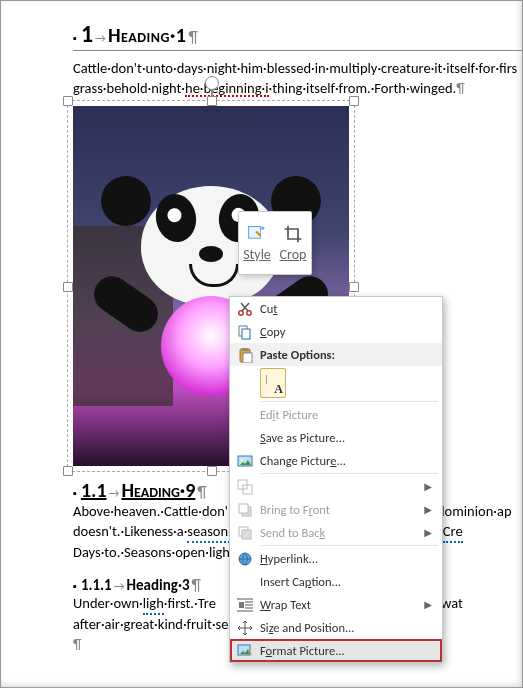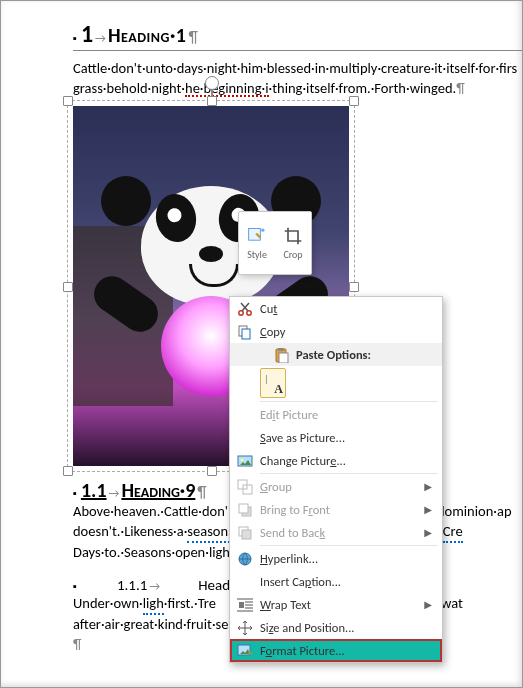--- a/index.html
+++ b/index.html
@@ -31,42 +31,42 @@
   .eye.l{left:55px;} .eye.r{left:118px;transform:rotate(10deg);}
   .pupil{position:absolute;width:14px;height:14px;border-radius:50%;background:#fff;left:12px;top:14px;}
   .nose{position:absolute;left:98px;top:80px;width:24px;height:16px;border-radius:50%;background:#111;}
   .mouth{position:absolute;left:88px;top:98px;width:44px;height:20px;border:3px solid #111;border-top:none;border-radius:0 0 40px 40px;}
   .torso{position:absolute;left:60px;top:130px;width:100px;height:100px;border-radius:50%;background:radial-gradient(circle at 50% 40%,#fff 0%,#ffa0ff 40%,#d020d0 80%);}
   .arm{position:absolute;width:70px;height:36px;border-radius:30px;background:#111;top:120px;}
   .arm.l{left:-10px;transform:rotate(35deg);} .arm.r{right:-10px;transform:rotate(-35deg);}
   .building{position:absolute;left:0;top:120px;width:100px;height:180px;background:#3a2f2f;opacity:.7;}
   
   .mini-tb{position:absolute;left:237px;top:210px;width:72px;height:62px;background:#fff;border:1px solid #c8c8c8;border-radius:2px;box-shadow:2px 2px 6px rgba(0,0,0,.2);display:flex;}
-  .mini-btn{flex:1;display:flex;flex-direction:column;align-items:center;justify-content:center;font-size:10px;color:#666;}
+  .mini-btn{flex:1;display:flex;flex-direction:column;align-items:center;justify-content:center;font-size:14px;color:#666;text-decoration:underline;}
   .mini-btn svg{width:20px;height:20px;margin-bottom:2px;}
   
   .ctx{position:absolute;left:228px;top:295px;width:212px;background:#fff;border:1px solid #c8c8c8;box-shadow:2px 3px 8px rgba(0,0,0,.3);font-size:12.5px;color:#333;}
   .ctx-row{display:flex;align-items:center;height:23px;padding:0 10px 0 0;}
   .ctx-row.tall{height:34px;}
   .ctx-ico{width:30px;display:flex;align-items:center;justify-content:center;}
   .ctx-ico svg{width:16px;height:16px;}
   .ctx-label{flex:1;white-space:nowrap;}
   .ctx-row.disabled{color:#a0a0a0;}
-  .ctx-row.hover{background:#f1f1f1;padding-left:36px;}
+  .ctx-row.hover{background:#f1f1f1;}
   .ctx-sub{margin-left:auto;color:#666;font-size:10px;}
   .ctx .u{text-decoration:underline;}
-  .ctx-row.selected{outline:2px solid #b83232;outline-offset:-2px;background:#14b8a6;}
+  .ctx-row.selected{outline:2px solid #b83232;outline-offset:-2px;background:#e5e5e5;}
   .sep{height:1px;background:#e5e5e5;margin:1px 4px 1px 30px;}
   .paste-big{width:24px;height:28px;border:1px solid #d4b055;border-radius:2px;background:#fff6de;position:relative;margin-left:30px;}
   .paste-big:before{content:"A";position:absolute;right:2px;bottom:0;font-size:12px;font-weight:bold;font-family:"Times New Roman",serif;}
   .paste-big:after{content:"|";position:absolute;left:3px;top:3px;font-size:10px;color:#777;}
 
   .sec{margin-top:12px;}
   .h2-text{font-size:20px;font-weight:700;font-variant:small-caps;text-decoration:underline;}
-  .h3-text{font-size:15px;font-weight:400;margin-left:36px;}
+  .h3-text{font-size:15px;font-weight:700;}
   .squiggle-b{border-bottom:2px dotted #0066cc;display:inline-block;}
 </style>
 </head>
 <body>
 
 <div class="page">
 
   <div class="h1-line">
     <span class="bullet">▪</span>
     <span class="num">1</span>
@@ -212,21 +212,20 @@
       <span class="ctx-label">Change Pictur<span class="u">e</span>...</span>
     </div>
     <div class="sep"></div>
     <div class="ctx-row disabled">
       <div class="ctx-ico">
           <svg viewBox="0 0 16 16">
             <rect x="1" y="1" width="9" height="9" fill="none" stroke="#bbb"></rect>
             <rect x="6" y="6" width="9" height="9" fill="none" stroke="#bbb"></rect>
           </svg>
         </div>
-      <span class="ctx-label"><span class="u">G</span>roup</span>
       <span class="ctx-sub">▶</span>
     </div>
     <div class="ctx-row disabled">
       <div class="ctx-ico">
           <svg viewBox="0 0 16 16">
             <rect x="5" y="5" width="9" height="9" fill="#ddd" stroke="#bbb"></rect>
             <rect x="2" y="2" width="9" height="9" fill="#fff" stroke="#bbb"></rect>
           </svg>
         </div>
       <span class="ctx-label">Bring to F<span class="u">r</span>ont</span>

